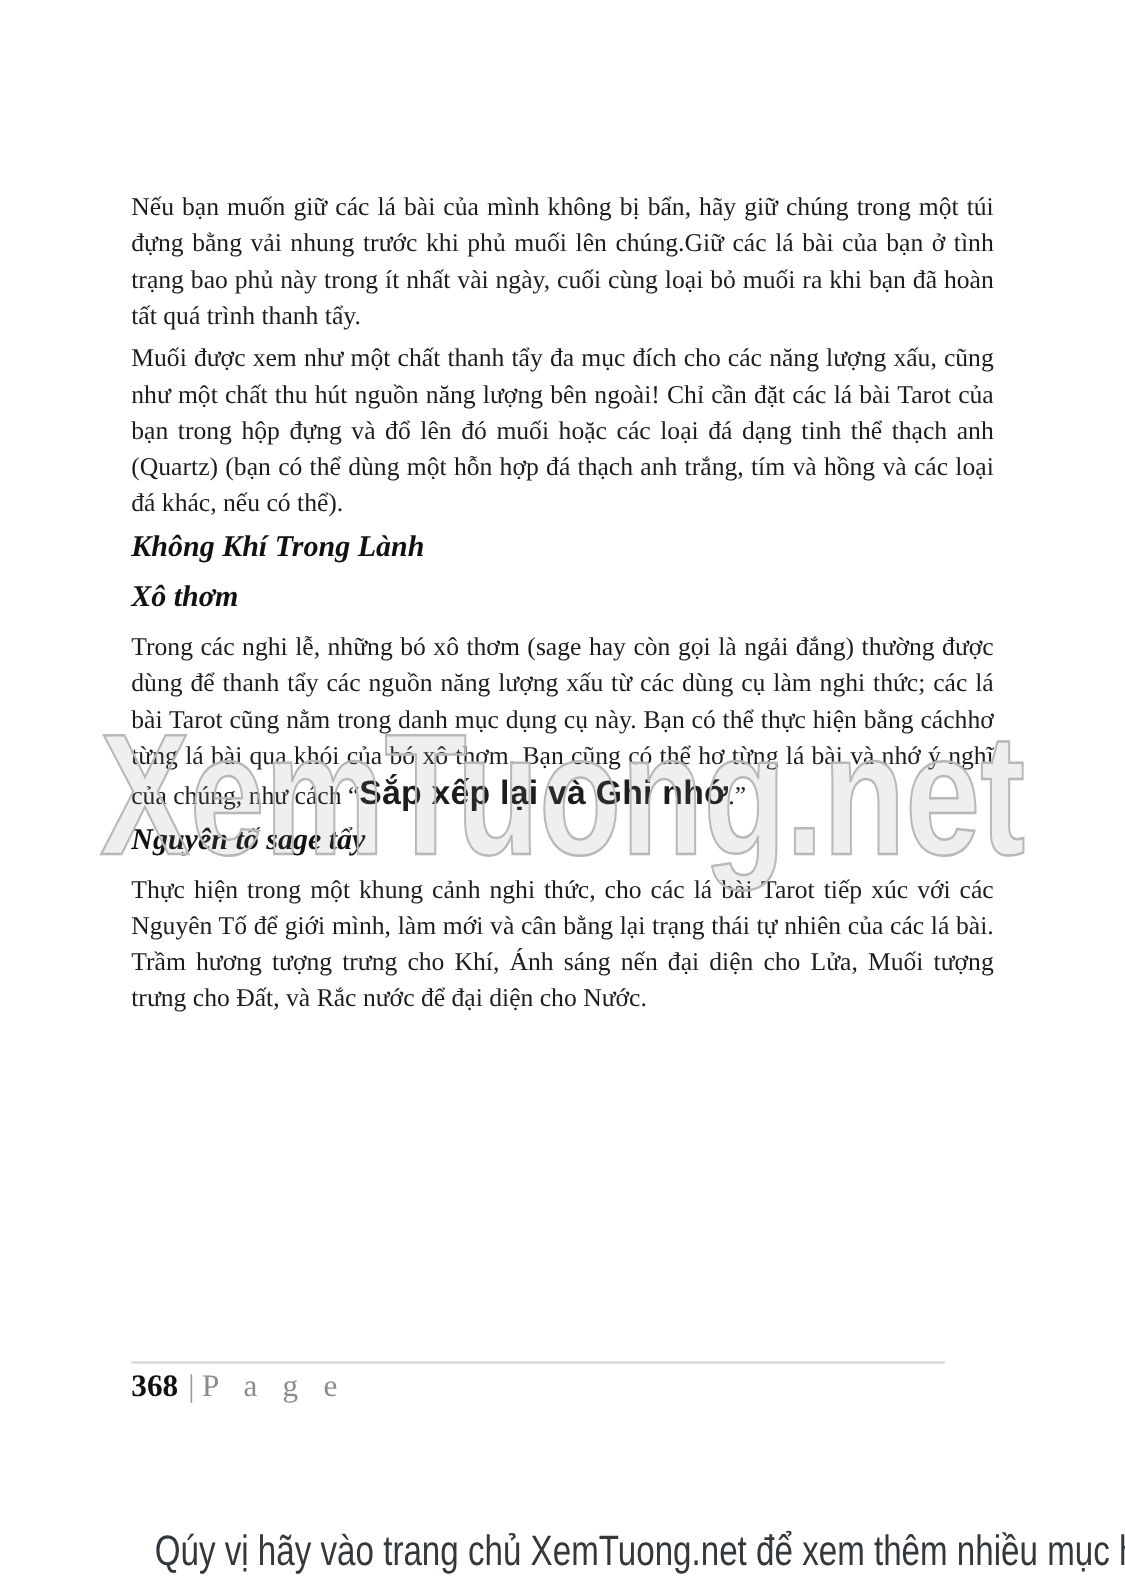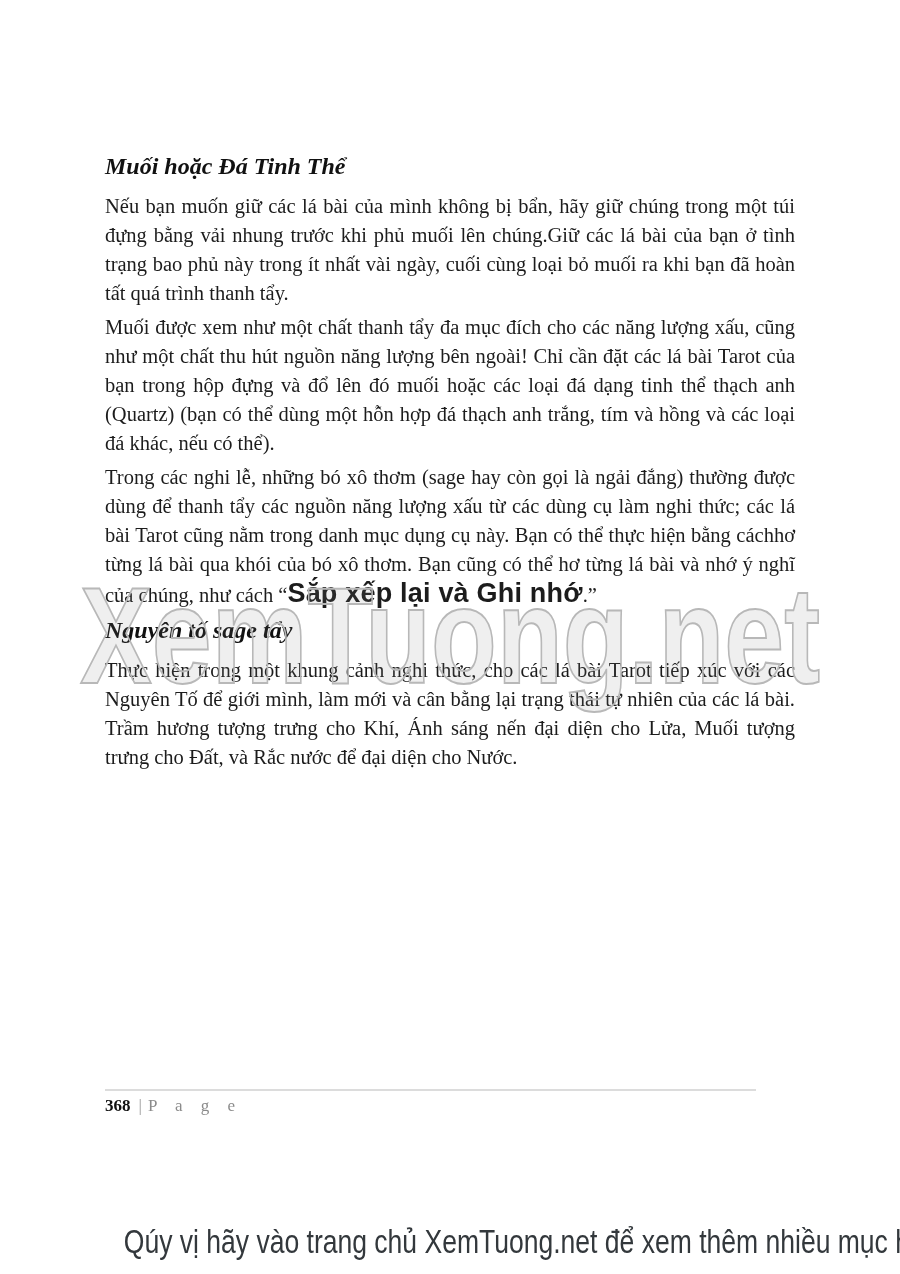--- a/index.html
+++ b/index.html
@@ -46,21 +46,21 @@
   .foot-rule{
     position:absolute;
     left:105px;top:1089px;
     width:651px;height:2px;
     background:#dcdcdc;
   }
   .foot-line{
     position:absolute;
     left:105px;top:1096px;
     font-family:"Liberation Serif", serif;
-    font-size:17px;
+    font-size:25px;
     color:#8b8b8b;
   }
   .foot-line .page-num{
     font-weight:bold;
     color:#111;
   }
   .foot-line .page-word{
     letter-spacing:7px;
     color:#8b8b8b;
   }
@@ -80,25 +80,26 @@
     transform-origin:center;
   }
 </style>
 </head>
 <body>
 
 <div class="page">
 
   <div class="content">
 
-    <h2 class="first">Muối hoặc Đá Tinh Thể</h2>
     <p>Nếu bạn muốn giữ các lá bài của mình không bị bẩn, hãy giữ chúng trong một túi đựng bằng vải nhung trước khi phủ muối lên chúng.Giữ các lá bài của bạn ở tình trạng bao phủ này trong ít nhất vài ngày, cuối cùng loại bỏ muối ra khi bạn đã hoàn tất quá trình thanh tẩy.</p>
     <p>Muối được xem như một chất thanh tẩy đa mục đích cho các năng lượng xấu, cũng như một chất thu hút nguồn năng lượng bên ngoài! Chỉ cần đặt các lá bài Tarot của bạn trong hộp đựng và đổ lên đó muối hoặc các loại đá dạng tinh thể thạch anh (Quartz) (bạn có thể dùng một hỗn hợp đá thạch anh trắng, tím và hồng và các loại đá khác, nếu có thể).</p>
 
+    <h2>Không Khí Trong Lành</h2>
 
+    <h2>Xô thơm</h2>
     <p>
       <span>Trong các nghi lễ, những bó xô thơm (sage hay còn gọi là ngải đắng) thường được dùng để thanh tẩy các nguồn năng lượng xấu từ các dùng cụ làm nghi thức; các lá bài Tarot cũng nằm trong danh mục dụng cụ này. Bạn có thể thực hiện bằng cáchhơ từng lá bài qua khói của bó xô thơm. Bạn cũng có thể hơ từng lá bài và nhớ ý nghĩ của chúng, như cách “</span><strong class="inline-bold-sans">Sắp xếp lại và Ghi nhớ</strong><span>.”</span>
     </p>
 
     <h2>Nguyên tố sage tẩy</h2>
     <p>Thực hiện trong một khung cảnh nghi thức, cho các lá bài Tarot tiếp xúc với các Nguyên Tố để giới mình, làm mới và cân bằng lại trạng thái tự nhiên của các lá bài. Trầm hương tượng trưng cho Khí, Ánh sáng nến đại diện cho Lửa, Muối tượng trưng cho Đất, và Rắc nước để đại diện cho Nước.</p>
 
   </div>
 
   <svg class="watermark" viewBox="0 0 800 150" xmlns="http://www.w3.org/2000/svg" aria-hidden="true">

